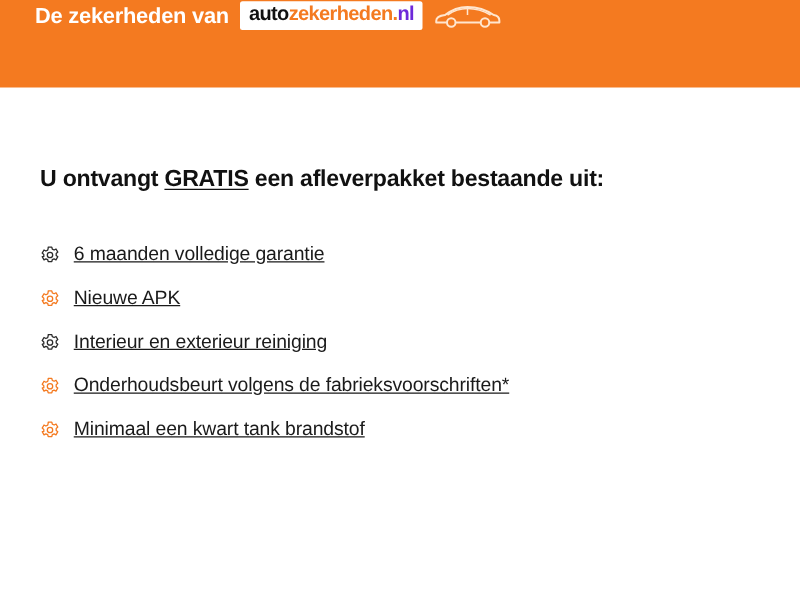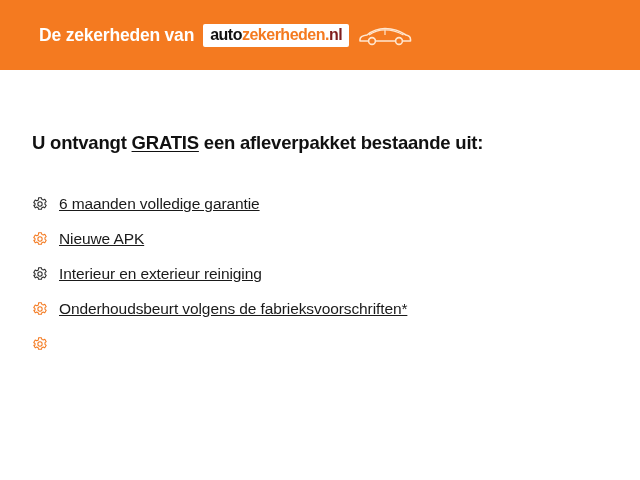--- a/index.html
+++ b/index.html
@@ -20,23 +20,23 @@
     background: #ffffff;
     box-sizing: border-box;
   }
   
   .header {
     position: relative;
     width: 640px;
     height: 70px;
     background: #f47a20;
     display: flex;
-    align-items: center;
+    align-items: flex-start;
     box-sizing: border-box;
-    padding-left: 39px;
+    padding-left: 28px;
   }
   .header-inner {
     display: flex;
     align-items: center;
     gap: 9px;
   }
   .header-text {
     color: #ffffff;
     font-size: 17.5px;
     font-weight: bold;
@@ -53,21 +53,21 @@
   }
   .logo-text {
     font-size: 16px;
     font-weight: bold;
     letter-spacing: -0.5px;
     white-space: nowrap;
   }
   .logo-auto { color: #111111; }
   .logo-betaalbaar { color: #f47a20; }
   .logo-dot { color: #f47a20; }
-  .logo-nl { color: #7f1d1d; }
+  .logo-nl { color: #6d28d9; }
 
   .car-icon {
     display: block;
     width: 54px;
     height: 24px;
   }
 
   
   .content {
     padding: 0 32px;
@@ -191,19 +191,20 @@
         <span class="list-item-label">Onderhoudsbeurt volgens de fabrieksvoorschriften*</span>
       </li>
 
       <li class="list-item">
         <span>
           <svg class="gear orange" viewBox="0 0 20 20" fill="none" xmlns="http://www.w3.org/2000/svg">
             <path d="M8.2 2.2h3.6l.5 2 1.8.8 1.9-1 1.8 3.1-1.6 1.3v2l1.6 1.3-1.8 3.1-1.9-1-1.8.8-.5 2H8.2l-.5-2-1.8-.8-1.9 1-1.8-3.1L3.8 11.4v-2L2.2 8.1 4 5l1.9 1 1.8-.8.5-2Z" stroke-width="1.3" stroke-linejoin="round"></path>
             <circle cx="10" cy="10" r="2.7" stroke-width="1.3"></circle>
           </svg>
         </span>
+        <span class="list-item-label">Minimaal een kwart tank brandstof</span>
       </li>
 
     </ul>
 
 
   </div>
 </div>
 
 </body></html>

